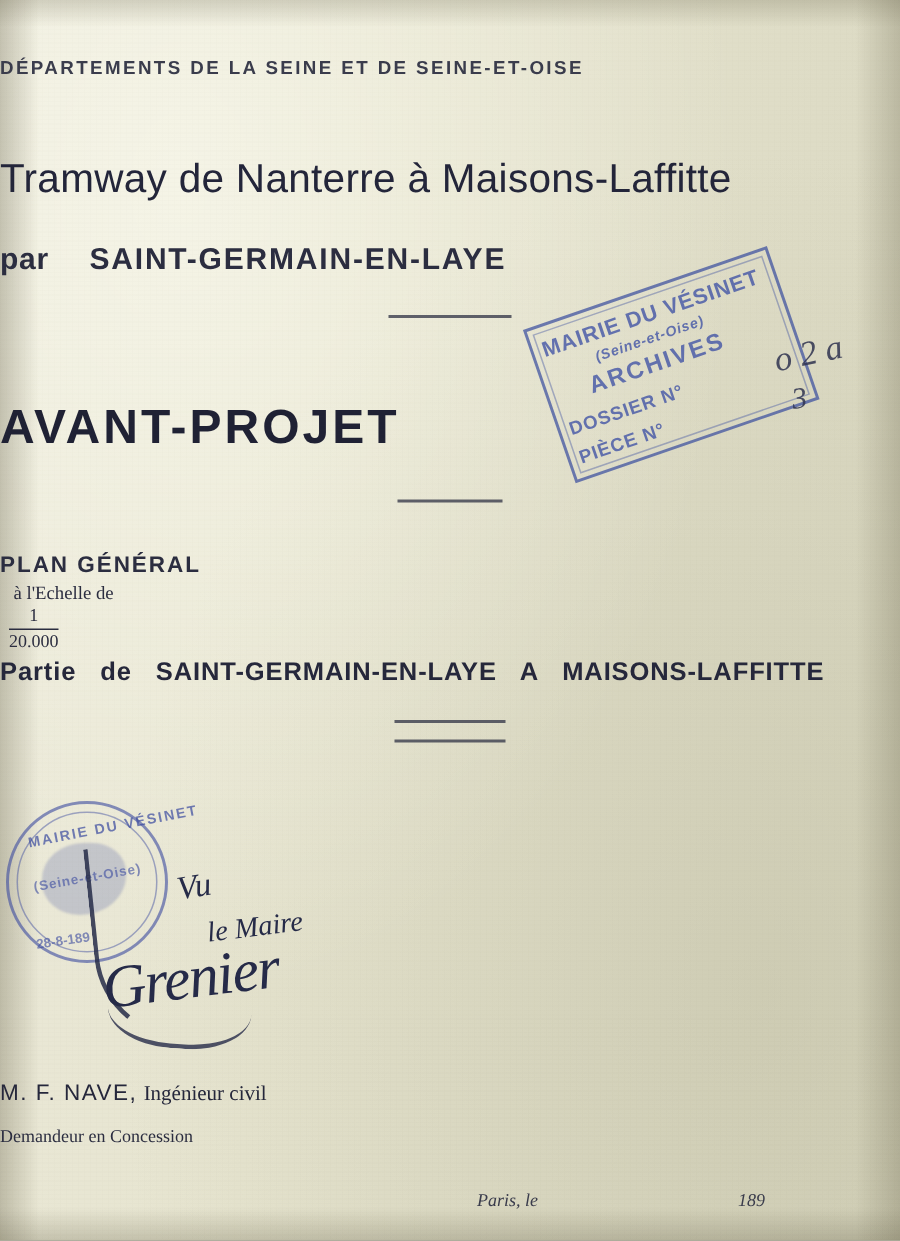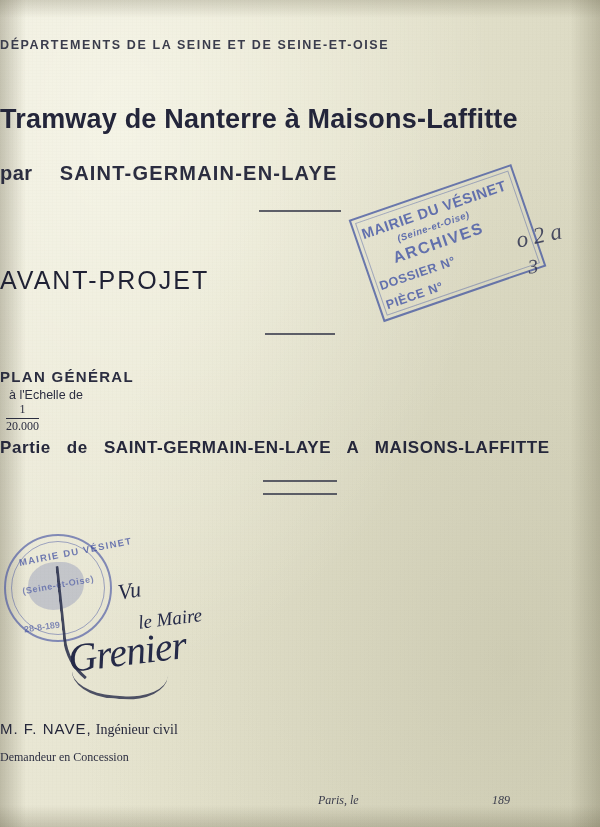--- a/index.html
+++ b/index.html
@@ -66,21 +66,21 @@
     top: 38px; left: 0; right: 0;
     font-size: 12.5px;
     letter-spacing: 1.6px;
     font-weight: 700;
     color: #3a3c4c;
   }
   .title-main {
     position: absolute;
     top: 104px; left: 0; right: 0;
     font-size: 27px;
-    font-weight: 700;
+    font-weight: 400;
     letter-spacing: 0.2px;
     color: #23253a;
   }
   .title-sub {
     position: absolute;
     top: 162px; left: 0; right: 0;
     font-size: 20px;
     font-weight: 700;
     letter-spacing: 1.2px;
     color: #2b2d40;
@@ -98,22 +98,22 @@
     opacity: .8;
   }
   .rule.r1 { top: 210px; width: 82px; }
   .rule.r2 { top: 333px; width: 70px; }
   .rule.r3 { top: 480px; width: 74px; height: 1.5px; }
   .rule.r4 { top: 493px; width: 74px; height: 1.5px; }
 
   .avant {
     position: absolute;
     top: 266px; left: 0; right: 0;
-    font-size: 25px;
-    font-weight: 400;
+    font-size: 32px;
+    font-weight: 700;
     letter-spacing: 2px;
     color: #1f2134;
   }
 
   .plan-row {
     position: absolute;
     top: 368px; left: 0; right: 0;
     display: flex;
     justify-content: center;
     align-items: flex-start;
@@ -122,21 +122,21 @@
   }
   .plan-label {
     font-size: 15px;
     font-weight: 700;
     letter-spacing: 1.3px;
   }
   .plan-echelle {
     font-size: 12.5px;
     margin-left: 9px;
     margin-top: 3px;
-    font-family: Liberation Sans, sans-serif;
+    font-family: Liberation Serif, serif;
     text-align: center;
   }
   .fraction {
     display: inline-block;
     text-align: center;
     margin-left: 6px;
     font-family: "Liberation Serif", serif;
     font-size: 12px;
     line-height: 1.15;
     vertical-align: top;

